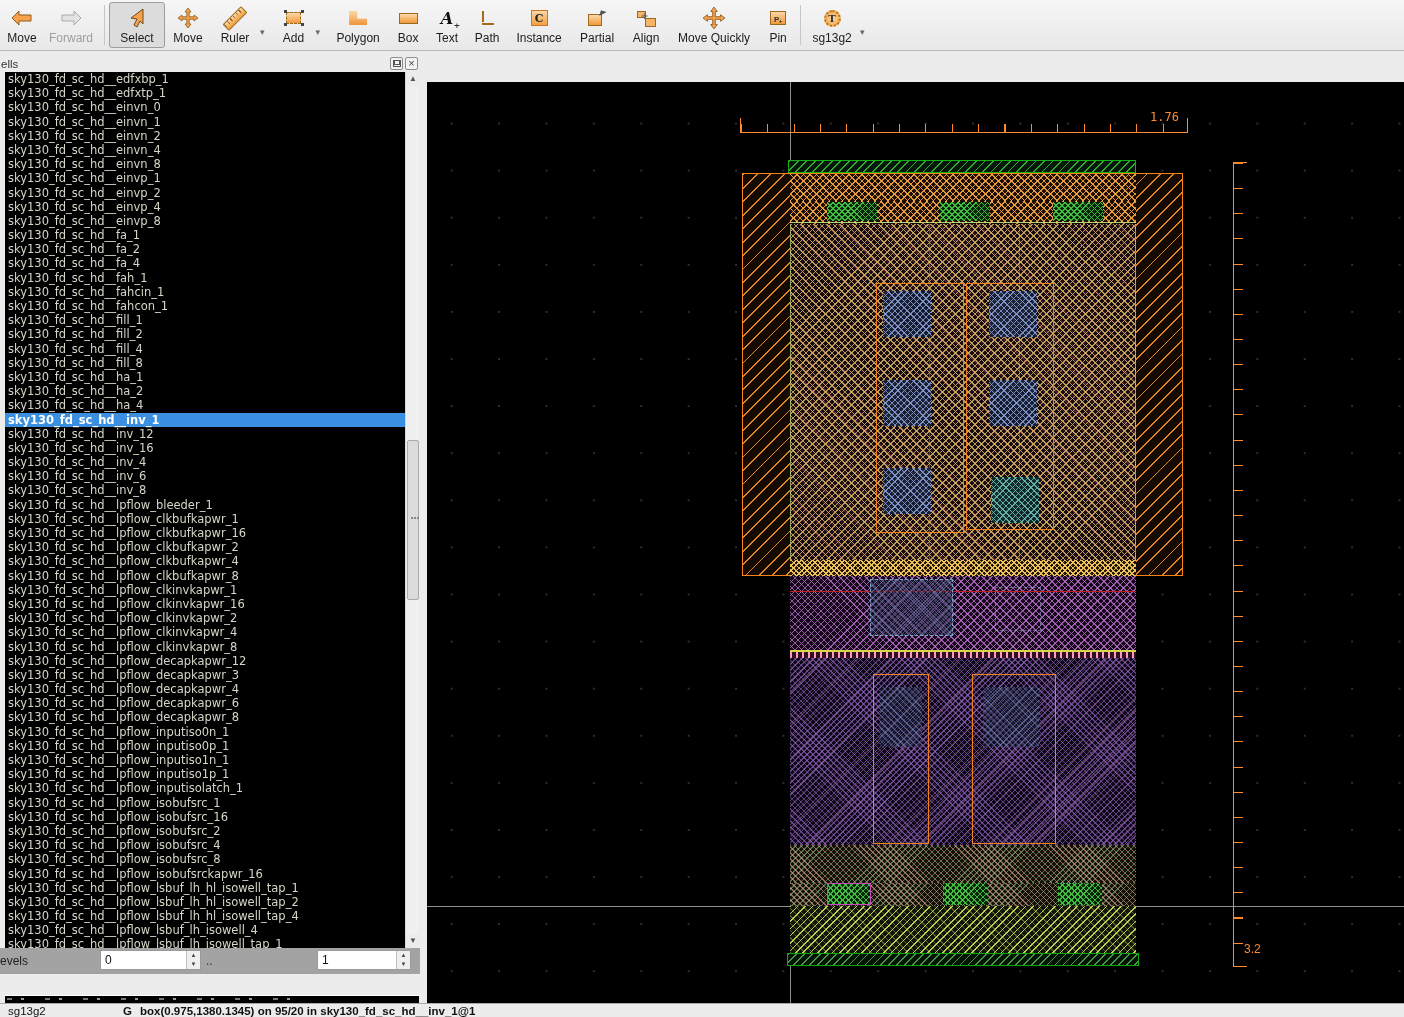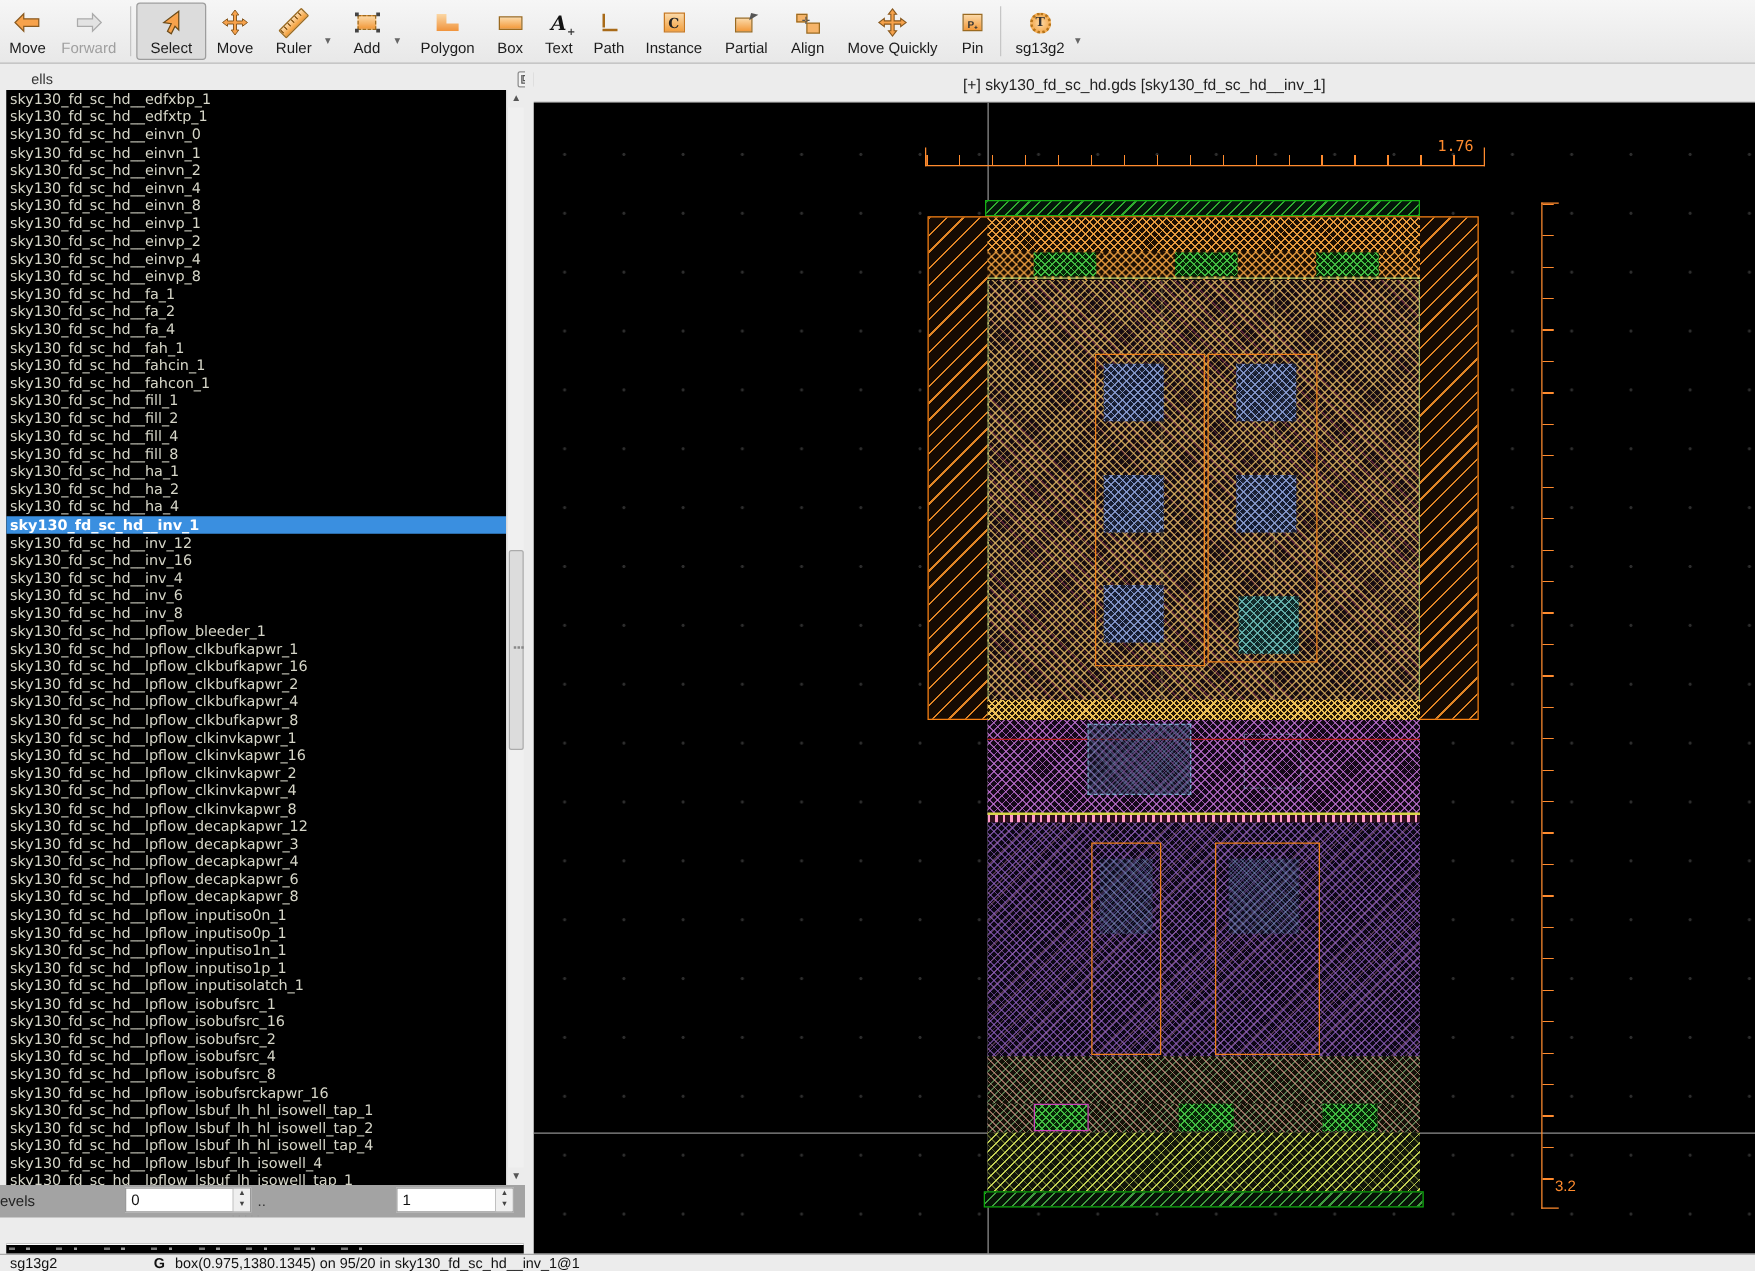--- a/index.html
+++ b/index.html
@@ -48,21 +48,21 @@
     background:#f6b469; box-shadow:9px 8px 0 0 #f6b469, 9px 8px 0 1px #9a6a20; }
   .i-align::after { content:"✛"; position:absolute; right:8px; top:2px; font-size:8px; color:#555; }
   .i-pin { width:16px; height:14px; border:1px solid #9a6a20; background:linear-gradient(#fbd8a6,#f2993a);
     font-size:8px; font-weight:bold; color:#333; display:flex; align-items:center; justify-content:center; }
   .i-tech { width:17px; height:17px; border:2px dotted #b87418; border-radius:50%;
     background:radial-gradient(#fcd9a8,#f2a13d); display:flex; align-items:center; justify-content:center;
     font-family:"DejaVu Serif", serif; font-weight:bold; font-size:10px; color:#333; }
 
   
   #cells-header { position:absolute; left:0; top:55px; width:420px; height:17px; background:#ececec;
-    font-size:11.5px; color:#333; display:flex; align-items:center;margin-left:24px; }
+    font-size:11.5px; color:#333; display:flex; align-items:center; }
   #cells-header .ttl, #libs-header .ttl { padding-left:1px; flex:1; }
   .ph-btn { width:13px; height:13px; border:1px solid #8d8d8d; border-radius:2px; background:#f3f3f3;
     margin-right:2px; position:relative; display:flex; align-items:center; justify-content:center; }
   .ph-float::before { content:""; position:absolute; left:2px; bottom:2px; width:6px; height:5px; border:1px solid #555; }
   .ph-float::after { content:""; position:absolute; right:2px; top:2px; width:4px; height:3px; border:1px solid #555; background:#f3f3f3; }
   .ph-close::before { content:"×"; font-size:11px; color:#444; line-height:1; }
 
   #cells-list { position:absolute; left:5px; top:72px; width:400px; height:876px; background:#000; overflow:hidden; }
   .cell-row { height:14.2px; line-height:14.2px; padding-left:3px; white-space:nowrap;
     font-family:"DejaVu Sans", sans-serif; font-size:11.5px; color:#d6d6c8; }
@@ -94,21 +94,21 @@
     font-size:11.5px; color:#333; display:flex; align-items:center; }
   #libs-strip { position:absolute; left:5px; top:995px; width:414px; height:8px; background:#000; border-top:1px solid #fff; }
   #libs-strip::before { content:""; position:absolute; left:2px; top:2px; height:2px; width:300px;
     background:repeating-linear-gradient(90deg, #777 0 5px, transparent 5px 14px, #999 14px 17px, transparent 17px 38px); }
 
   
   #statusbar { position:absolute; left:0; top:1003px; width:1404px; height:14px; background:#ececec;
     border-top:1px solid #a8a8a8; font-size:11.5px; color:#111; }
   #status-tech { position:absolute; left:8px; top:1px; }
   #status-flag { position:absolute; left:123px; top:1px; font-weight:bold; }
-  #status-msg { position:absolute; left:140px; top:1px; white-space:nowrap; }
+  #status-msg { position:absolute; left:140px; top:1px; white-space:nowrap;font-weight:bold; }
 
   
   #vsplit { position:absolute; left:420px; top:55px; width:7px; height:948px; background:#ececec; }
   #canvas-title { position:absolute; left:427px; top:55px; width:977px; height:27px; background:#ececec;
     border-bottom:1px solid #c8c8c8; display:flex; align-items:center; justify-content:center;
     font-size:12.5px; color:#222; }
   #canvas { position:absolute; left:427px; top:82px; width:977px; height:921px; background:#000; overflow:hidden;
     background-image:radial-gradient(circle, #2e2e2e 1px, transparent 1.5px); background-size:47.4px 47.1px;
     background-position:1px 18px; }
   #canvas * { position:absolute; }
@@ -417,23 +417,20 @@
           <span>▼</span>
         </span>
     </div>
   </div>
   <div id="splitter-dots">·····</div>
 
   <div id="libs-strip"></div>
 
   <div id="vsplit"></div>
 
-  <div id="canvas-title">
-    <span>[+] sky130_fd_sc_hd.gds [sky130_fd_sc_hd__inv_1]</span>
-  </div>
 
   <div id="canvas">
     <div class="axis" id="axis-v"></div>
     <div class="axis" id="axis-h"></div>
 
     <div id="nwell-top" class="hx-green"></div>
     <div id="main-rect" class="hx-or"></div>
     <div id="center-top" class="hx-ordia"></div>
     <div id="tapband-top" class="hx-ordia">
       <div class="gpatch hx-greenx" id="gp1"></div>

